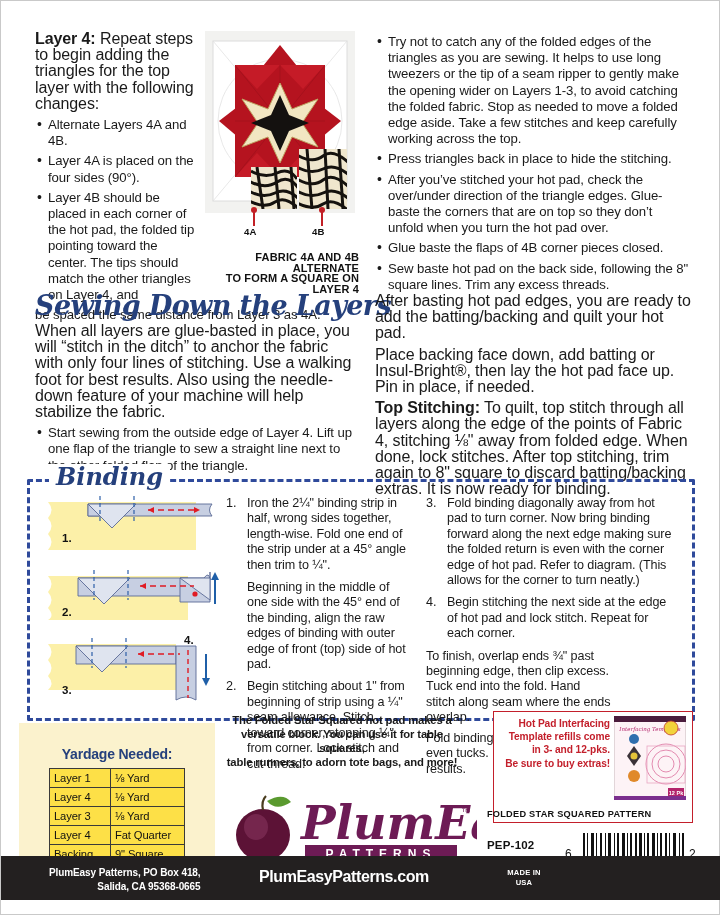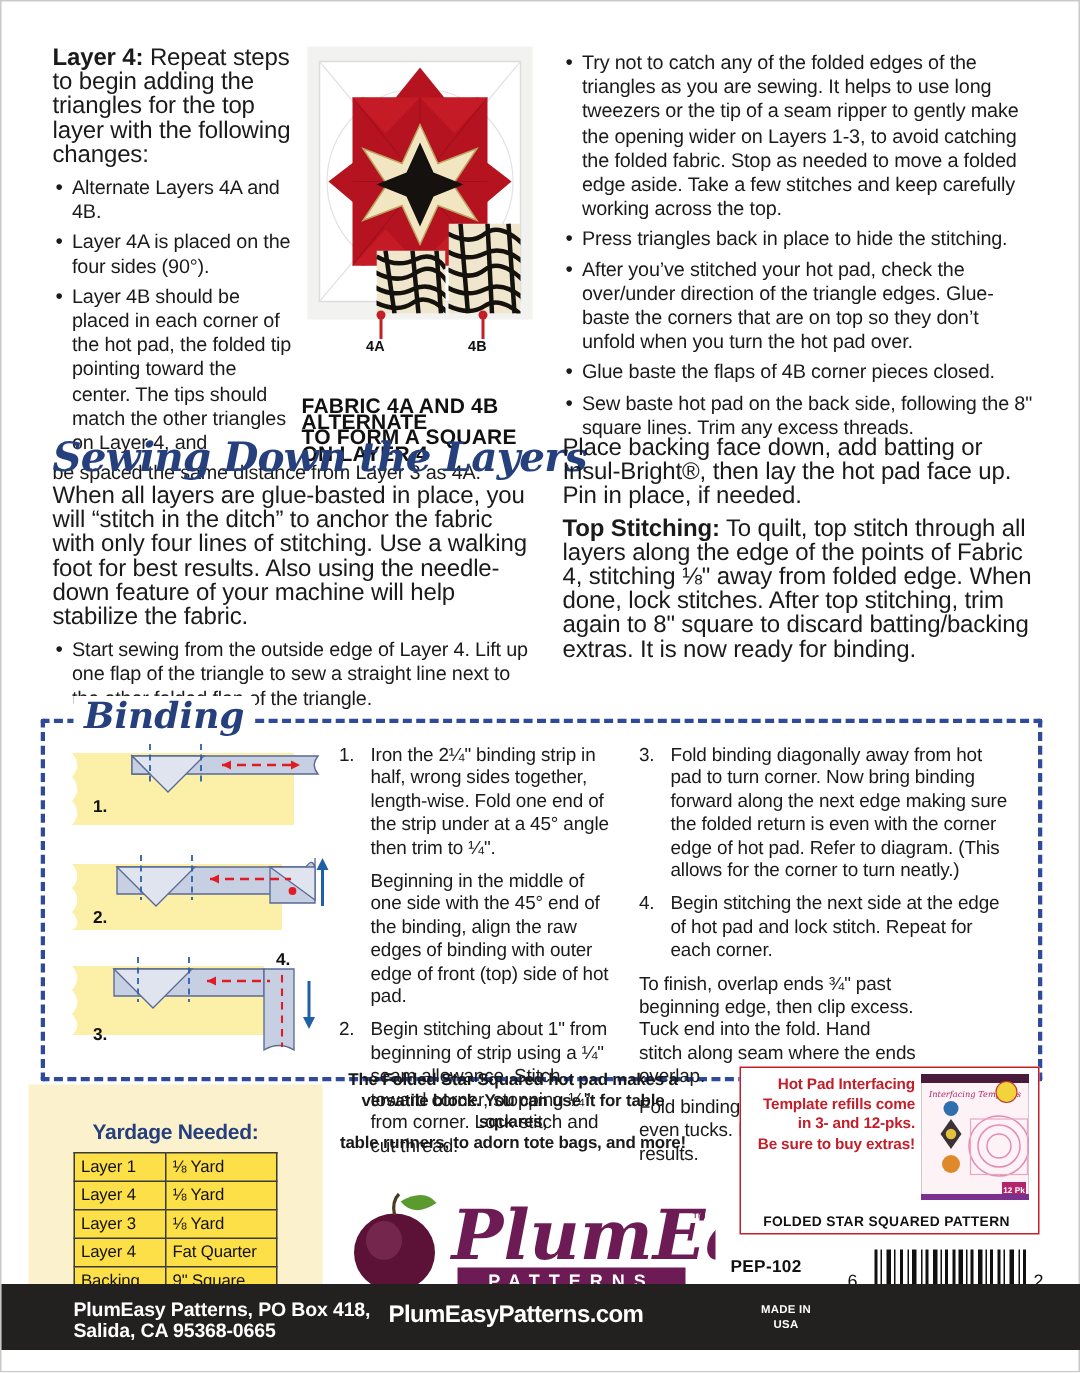--- a/index.html
+++ b/index.html
@@ -53,22 +53,22 @@
   }
   .pad-svg{display:block;width:150px;height:182px;}
   .callouts{position:relative;height:24px;width:150px;}
   .cl-line{position:absolute;width:2px;background:#c22026;}
   .cl-dot{position:absolute;width:6px;height:6px;border-radius:50%;background:#c22026;}
   .cl-lbl{
     position:absolute;font-size:9.6px;font-weight:bold;color:#111;
     letter-spacing:0.2px;
   }
   .photo-cap{
-    width:158px;margin-left:-4px;text-align:left;font-size:14px;line-height:10.6px;
-    font-weight:bold;letter-spacing:0.15px;color:#111;margin-top:28px;
+    width:158px;margin-left:-4px;text-align:right;font-size:11px;line-height:10.6px;
+    font-weight:bold;letter-spacing:0.15px;color:#111;margin-top:15px;
   }
 
   
   .script{
     font-family:"DejaVu Serif", serif;
     font-style:italic;font-weight:bold;
     color:#25407c;
     font-size:27px;
     letter-spacing:-0.6px;
     line-height:30px;
@@ -129,36 +129,36 @@
   }
   .red-copy{
     position:absolute;left:4px;top:5px;width:112px;text-align:right;
     font-size:10.2px;line-height:13.2px;font-weight:bold;color:#c31f2b;
     letter-spacing:-0.1px;
   }
   .tpl-thumb{position:absolute;right:6px;top:4px;width:72px;height:84px;}
 
   .logo{position:absolute;left:226px;top:788px;width:250px;height:78px;}
   .pattern-name{
-    position:absolute;left:486px;top:808px;width:208px;text-align:center;
+    position:absolute;left:486px;top:808px;width:208px;text-align:left;
     font-size:9.2px;font-weight:bold;letter-spacing:0.25px;color:#111;
   }
   .pep{
     position:absolute;left:486px;top:838px;width:80px;
     font-size:11.5px;font-weight:bold;color:#111;letter-spacing:0.2px;
   }
   .barcode-wrap{position:absolute;left:566px;top:830px;width:132px;height:48px;}
   .bc-digit{position:absolute;font-size:12px;color:#111;}
 
   .footer{
     position:absolute;left:0;bottom:14px;width:720px;height:44px;background:#232020;
   }
   .f-addr{
-    position:absolute;left:48px;top:10px;font-size:13px;line-height:13.6px;
-    font-weight:bold;color:#fff;letter-spacing:-0.1px;
+    position:absolute;left:48px;top:10px;font-size:10px;line-height:13.6px;
+    font-weight:bold;color:#fff;letter-spacing:-0.1px;text-align:right;
   }
   .f-site{
     position:absolute;left:258px;top:12px;font-size:16px;font-weight:bold;color:#fff;
     letter-spacing:-0.4px;
   }
   .f-made{
     position:absolute;left:492px;top:12px;width:62px;text-align:center;
     font-size:7.6px;line-height:9.6px;font-weight:bold;color:#fff;letter-spacing:0.2px;
   }
 </style>
@@ -279,20 +279,21 @@
 
   <div class="sec-sewing">
     <div class="script">Sewing Down the Layers</div>
     <p class="body" style="margin-top:2px;">When all layers are glue-basted in place, you will “stitch in the ditch” to anchor the fabric with only four lines of stitching. Use a walking foot for best results. Also using the needle-down feature of your machine will help stabilize the fabric.</p>
     <ul class="bul">
       <li>Start sewing from the outside edge of Layer 4. Lift up one flap of the triangle to sew a straight line next to the other folded flap of the triangle.</li>
     </ul>
   </div>
 
   <div class="sec-quilt">
+    <p class="body" style="margin-top:2px;">After basting hot pad edges, you are ready to add the batting/backing and quilt your hot pad.</p>
     <p class="body">Place backing face down, add batting or Insul-Bright®, then lay the hot pad face up. Pin in place, if needed.</p>
     <p class="body">
       <span class="lead-in">Top Stitching:</span><span> To quilt, top stitch through all layers along the edge of the points of Fabric 4, stitching ⅛" away from folded edge. When done, lock stitches. After top stitching, trim again to 8" square to discard batting/backing extras. It is now ready for binding.</span>
     </p>
   </div>
 
   <div class="binding-box">
 
     <div class="bind-diagrams">
 

